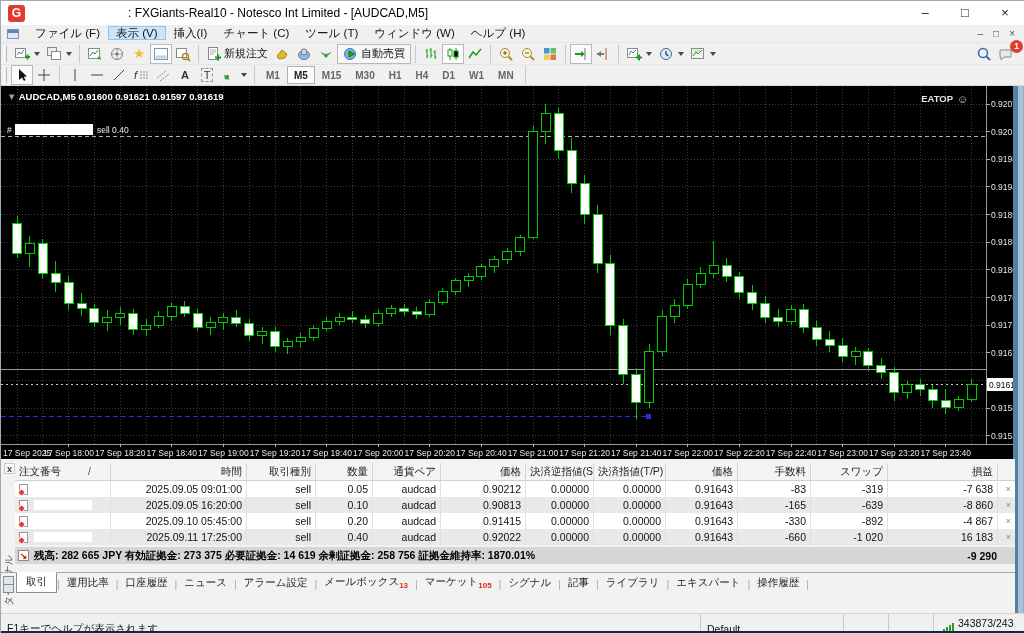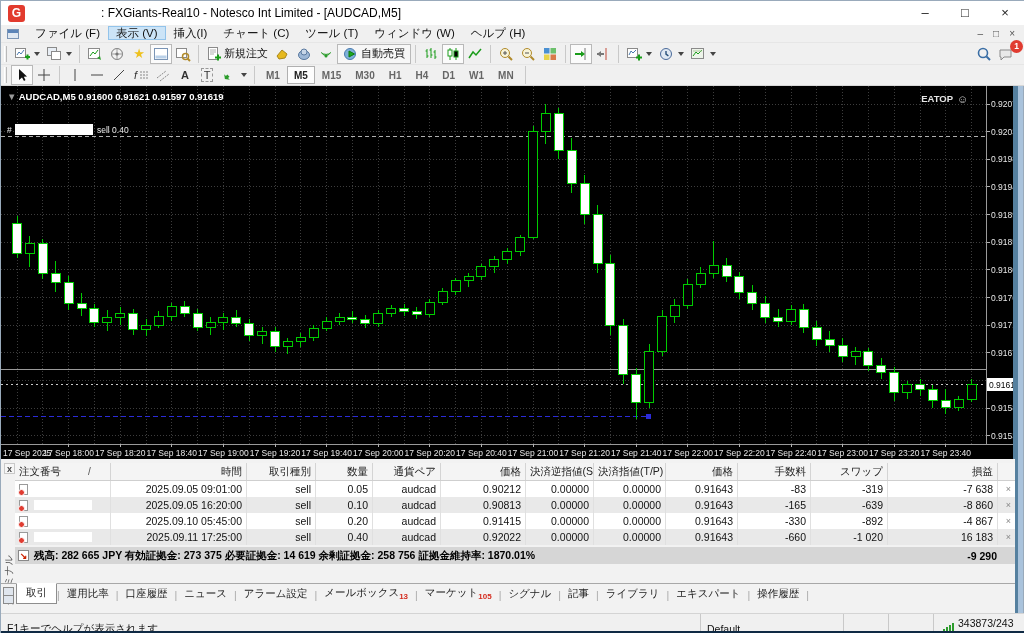--- a/index.html
+++ b/index.html
@@ -4,21 +4,21 @@
 <style>
   * { margin:0; padding:0; box-sizing:border-box; }
   html,body { width:1024px; height:633px; overflow:hidden; background:#fff;
     font-family:"Liberation Sans", sans-serif; }
   #win { position:relative; width:1024px; height:633px; background:#fff; border:1px solid #9ab; }
 
   
   .titlebar { position:absolute; top:0; left:0; width:1024px; height:24px; background:#ffffff; }
   .applogo { position:absolute; left:7px; top:4px; width:17px; height:17px; background:#e23b2e;
     border-radius:3px; color:#fff; font-size:12px; font-weight:bold; text-align:center; line-height:17px; }
-  .apptitle { position:absolute; left:100px; top:5px; font-size:12px; color:#000; white-space:nowrap; }
+  .apptitle { position:absolute; left:127px; top:5px; font-size:12px; color:#000; white-space:nowrap; }
   .wctl { position:absolute; top:0; height:24px; width:40px; text-align:center; line-height:24px;
     font-size:13px; color:#222; }
   .wctl.min { right:80px; } .wctl.max { right:40px; } .wctl.close { right:0; }
 
   
   .menubar { position:absolute; top:24px; left:0; width:1024px; height:17px; background:#f0f0f0;
     display:flex; align-items:center; font-size:11.5px; color:#111; }
   .menu-chart-ic { width:12px; height:10px; margin:0 8px 0 6px; background:#dfe8f2; border:1px solid #7a94b5; position:relative; }
   .menu-chart-ic::before { content:""; position:absolute; top:0; left:0; right:0; height:3px; background:#5b84b8; }
   .menu-item { padding:4px 8px; white-space:nowrap; }
@@ -71,21 +71,21 @@
   .redact { width:58px; height:10px; background:#fff; margin-left:6px; }
   .xbtn { color:#888; font-size:9px; }
   .sortmark { color:#555; margin-left:10px; font-size:10px; }
   #balrow { position:absolute; left:14px; top:88px; width:1000px; height:17px; background:#d6d6d6;
     display:flex; align-items:center; font-size:10.5px; font-weight:bold; color:#000; }
   .bal-ic { width:11px; height:11px; border:1px solid #888; background:#fff; margin:0 5px 0 3px;
     color:#cc2200; font-size:9px; line-height:10px; text-align:center; font-weight:bold; }
   #balpl { margin-left:auto; padding-right:18px; }
 
   
-  #tabstrip { position:absolute; left:0px; top:124px; width:1014px; height:21px;
+  #tabstrip { position:absolute; left:0px; top:113px; width:1014px; height:21px;
     display:flex; align-items:flex-end; font-size:10.5px; color:#222; border-top:1px solid #a8a8a8; background:#f2f2f2; }
   .tabicons { width:13px; height:18px; margin-right:2px; position:relative; }
   .tabicons::before, .tabicons::after { content:""; position:absolute; left:2px; width:9px; height:7px;
     border:1px solid #8a8a8a; background:#e0e6ee; }
   .tabicons::before { top:1px; } .tabicons::after { top:9px; }
   .tab { padding:2px 7px 3px 7px; white-space:nowrap; position:relative; }
   .tab.active { background:#fff; border:1px solid #8e8e8e; border-top:1px solid #fff; margin-top:-1px;
     padding:2px 9px 3px 9px; }
   .tabsep { color:#aaa; padding:2px 0 3px 0; }
   .tab sub { color:#d42b1e; font-size:8px; font-weight:bold; }

